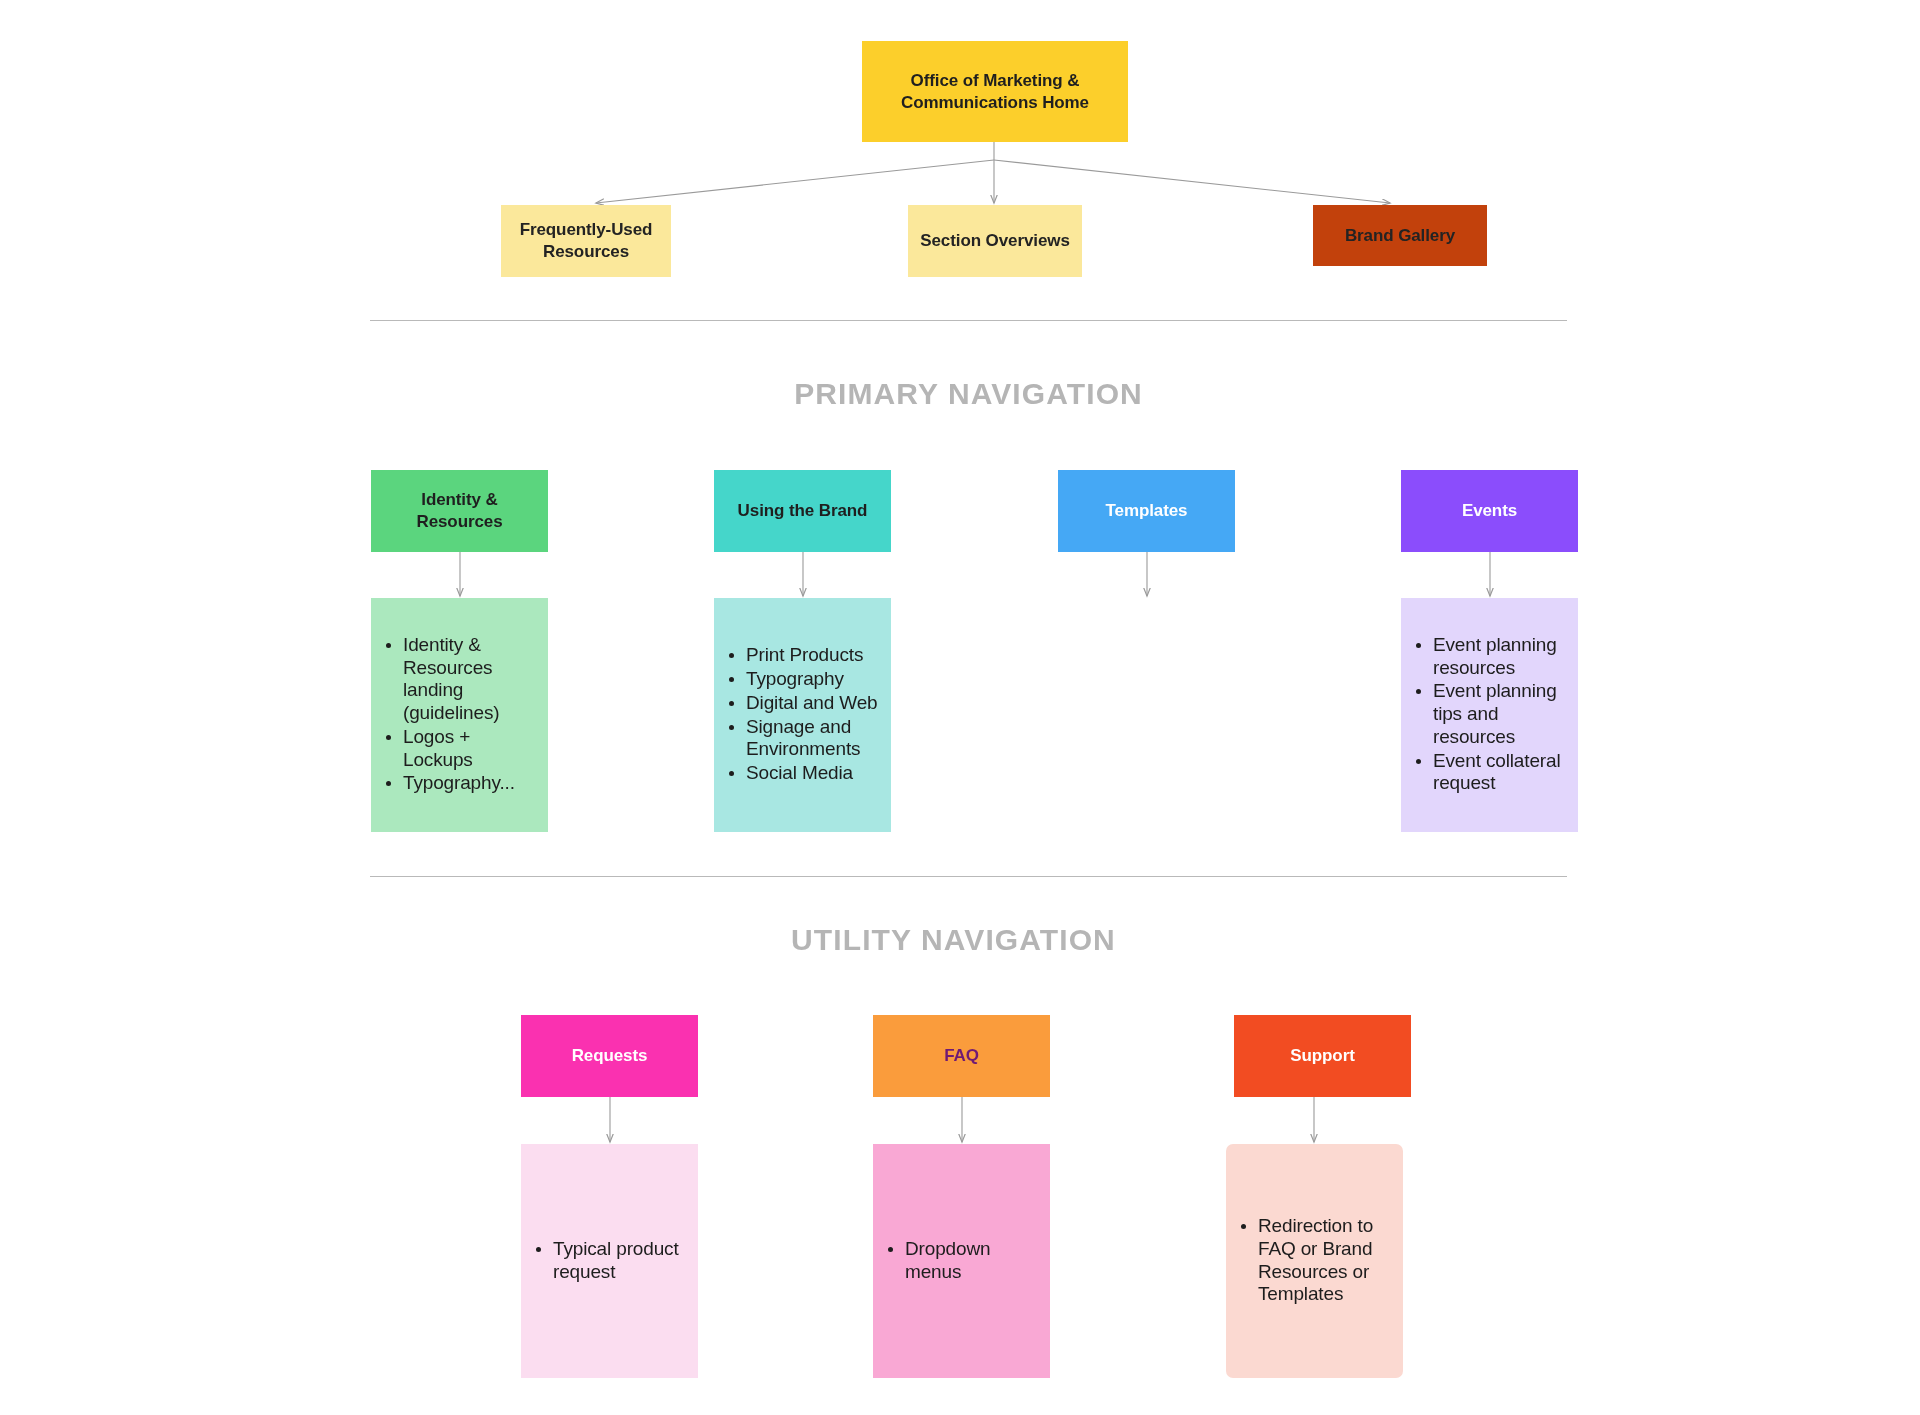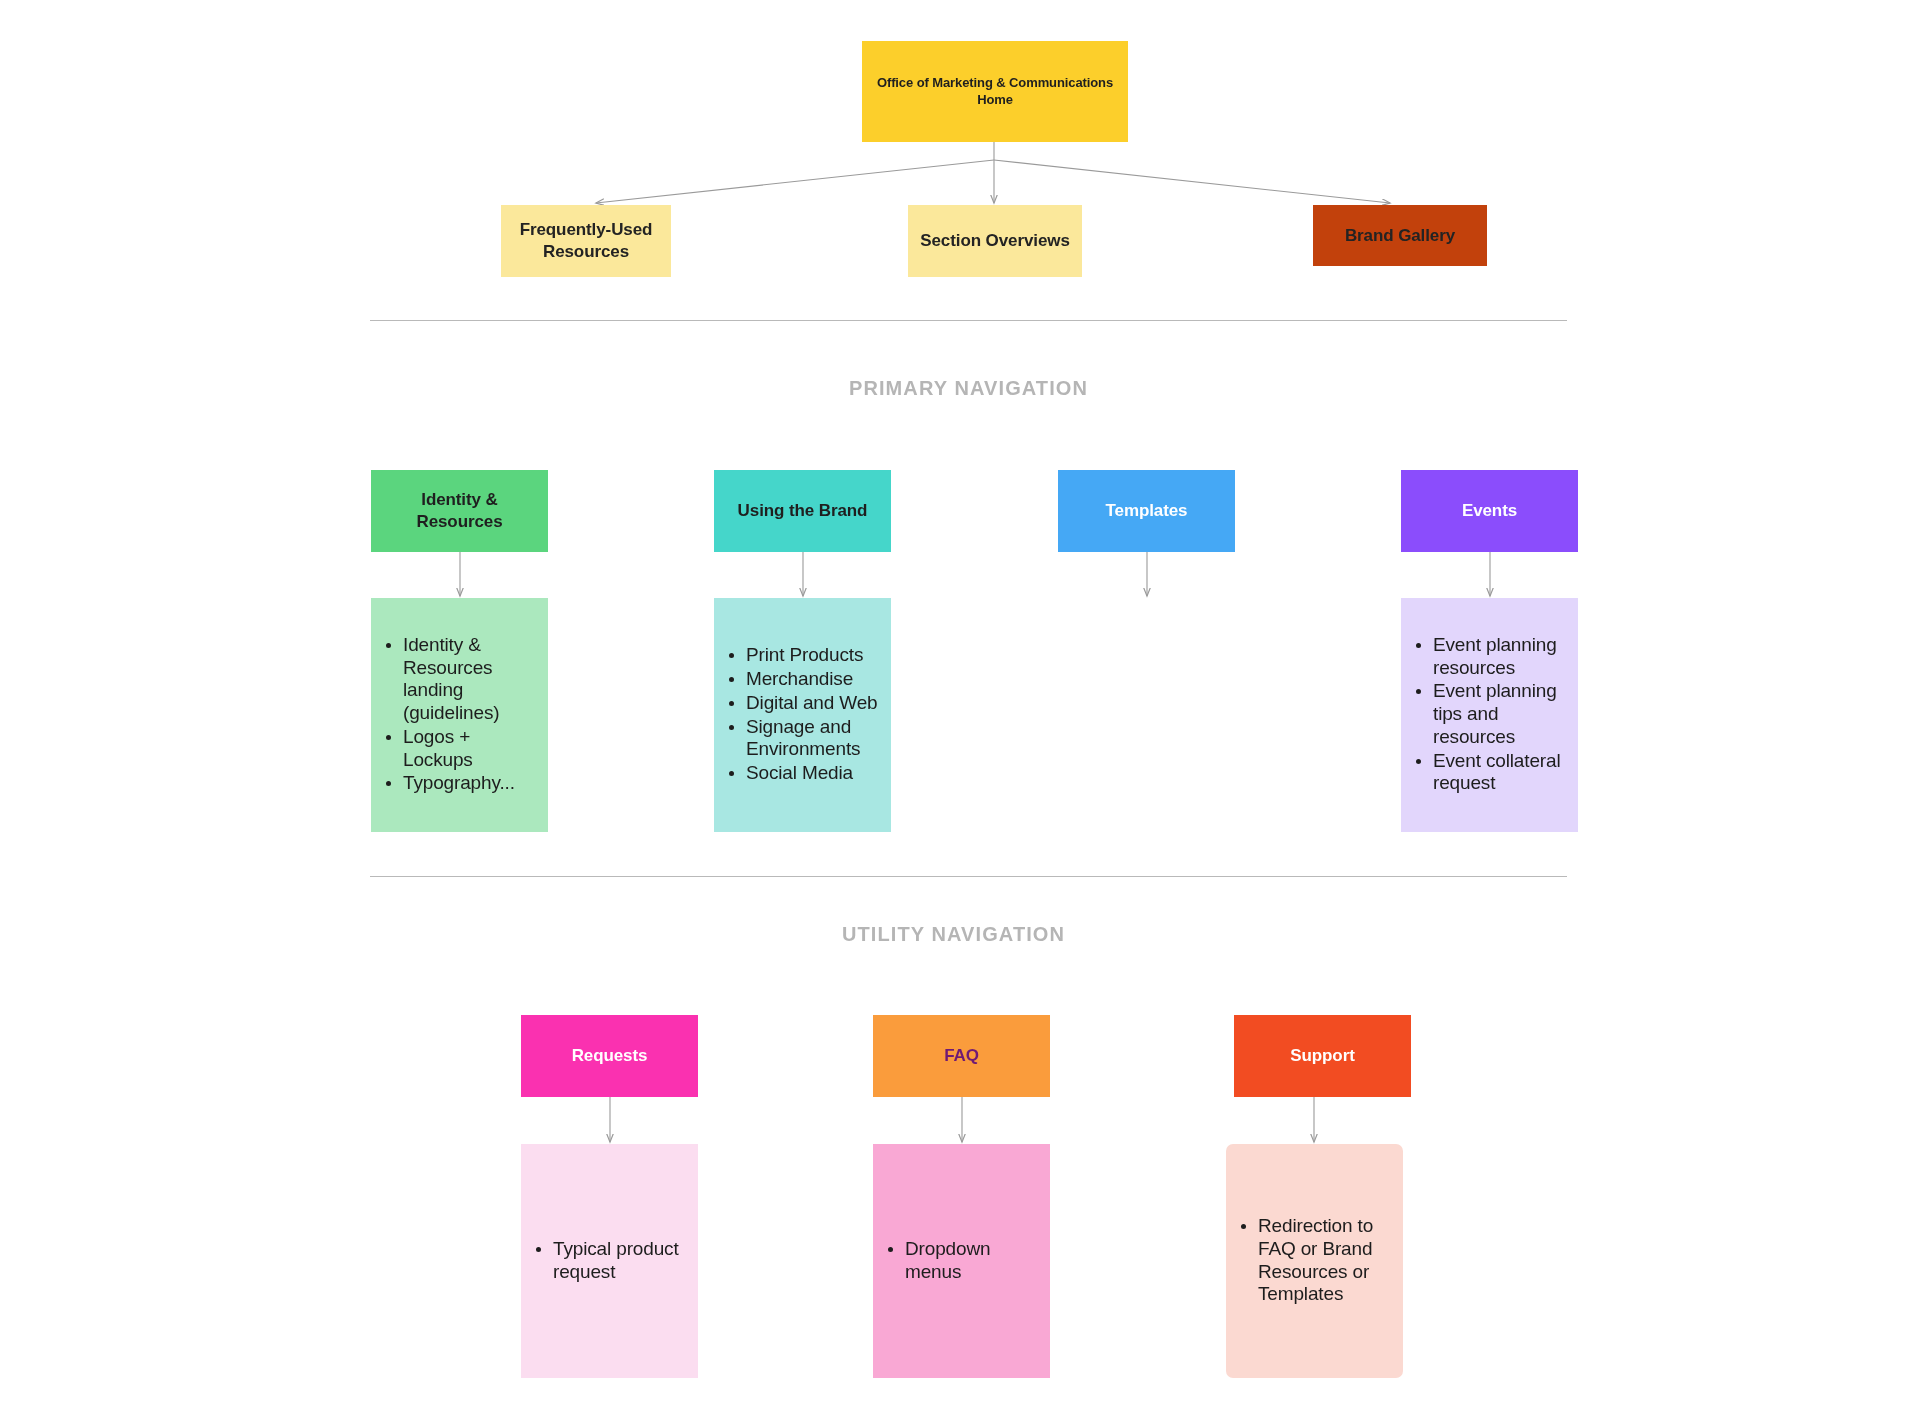--- a/index.html
+++ b/index.html
@@ -32,21 +32,21 @@
     box-sizing: border-box;
     display: flex;
     align-items: center;
     justify-content: center;
     text-align: center;
     font-weight: bold;
     line-height: 1.28;
     letter-spacing: -0.1px;
   }
   .node-root {
-    font-size: 13px;
+    font-size: 17px;
     color: #1f1f1f;
     padding: 4px 10px;
   }
   .node-l2 {
     font-size: 17px;
     color: #232323;
     padding: 4px 10px;
   }
   .node-head {
     font-size: 17px;
@@ -73,21 +73,21 @@
     font-weight: normal;
     letter-spacing: -0.15px;
   }
   .panel li::marker {
     font-size: 17px;
   }
   .section-label {
     position: absolute;
     text-align: center;
     color: #b5b5b5;
-    font-size: 20px;
+    font-size: 30px;
     font-weight: bold;
     letter-spacing: 1.1px;
     white-space: nowrap;
   }
   .divider {
     position: absolute;
     height: 1px;
     background: #b9b9b9;
   }
 </style>
@@ -141,21 +141,21 @@
       <li>Identity &amp; Resources landing (guidelines)</li>
       <li>Logos + Lockups</li>
       <li>Typography...</li>
     </ul>
   </div>
 
   <div class="node node-head" style="left:714px; top:470px; width:177px; height:82px; background:#45D6CA; color:#1f1f1f;">Using the Brand</div>
   <div class="panel" style="left:714px; top:598px; width:177px; height:234px; background:#A8E7E2;">
     <ul>
       <li>Print Products</li>
-      <li>Merchandise</li>
+      <li>Typography</li>
       <li>Digital and Web</li>
       <li>Signage and Environments</li>
       <li>Social Media</li>
     </ul>
   </div>
 
   <div class="node node-head" style="left:1058px; top:470px; width:177px; height:82px; background:#45A8F5; color:#ffffff;">Templates</div>
 
   <div class="node node-head" style="left:1401px; top:470px; width:177px; height:82px; background:#8B4DFC; color:#ffffff;">Events</div>
   <div class="panel" style="left:1401px; top:598px; width:177px; height:234px; background:#E2D6FC;">

